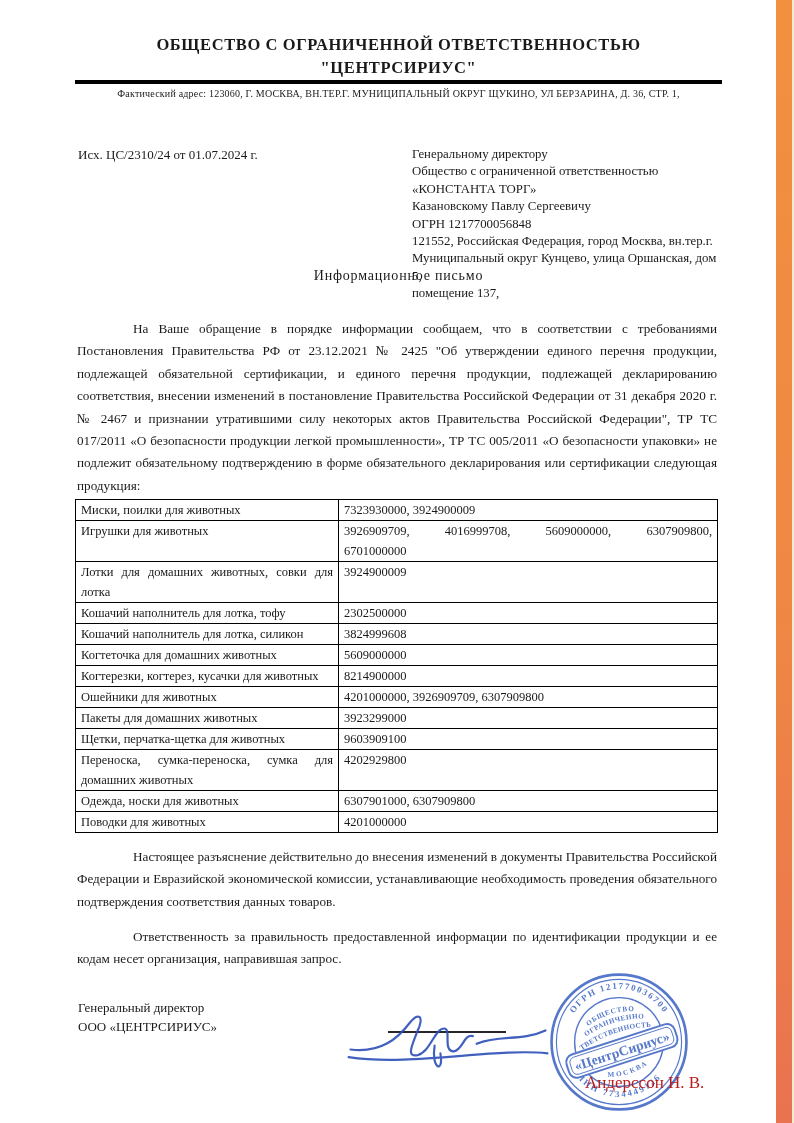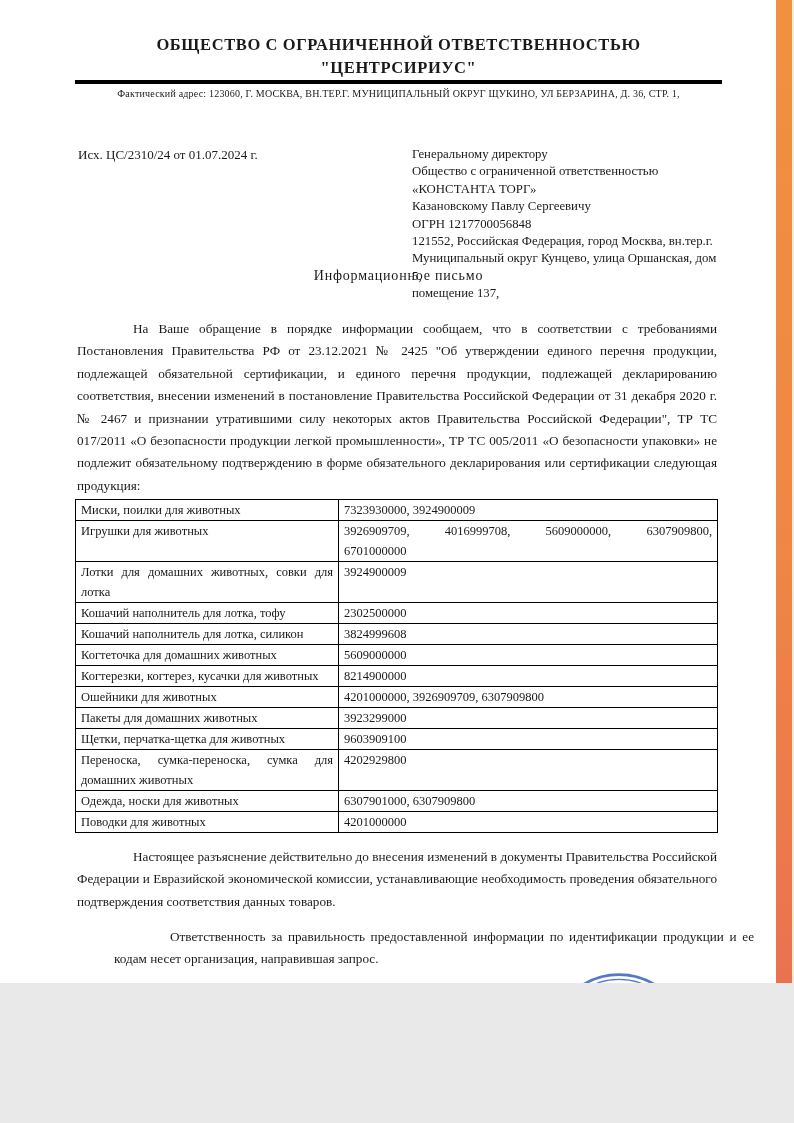--- a/index.html
+++ b/index.html
@@ -1,17 +1,17 @@
 <!DOCTYPE html>
 <html><head>
 <meta charset="utf-8">
 <style>
   html,body{margin:0;padding:0;background:#e9e9e9;}
   .page{
-    position:relative;width:794px;height:983px;margin:0 auto;
+    position:relative;width:794px;height:1123px;margin:0 auto;
     background:#ffffff;overflow:hidden;
     font-family:"Liberation Serif","DejaVu Serif",serif;
     color:#1a1a1a;
   }
   
   .edge-stripe{position:absolute;top:0;right:2px;width:16px;height:100%;
     background:linear-gradient(180deg,#f1913f 0%,#ef8744 55%,#e97350 100%);}
   .edge-cream{position:absolute;top:0;right:0;width:2px;height:100%;background:#f4ead2;}
 
   .org-title{position:absolute;top:33px;left:75px;width:647px;text-align:center;
@@ -32,21 +32,21 @@
     border-collapse:collapse;font-size:12.5px;}
   table.products td{border:1.5px solid #000;padding:0 5px;vertical-align:top;
     line-height:20px;}
   td.name-cell{width:252px;text-align:justify;}
   td.codes-cell{text-align:left;}
   td.codes-spread{text-align:justify;word-spacing:30px;}
 
   .closing-1{position:absolute;top:846px;left:77px;width:640px;
     font-size:13.2px;line-height:22.4px;text-align:justify;text-indent:56px;}
   .closing-2{position:absolute;top:926px;left:77px;width:640px;
-    font-size:13.2px;line-height:22.4px;text-align:justify;text-indent:56px;margin-left:37px;}
+    font-size:13.2px;line-height:22.4px;text-align:justify;text-indent:56px;}
 
   .sig-role{position:absolute;top:998px;left:78px;font-size:13px;line-height:19px;}
   .signature-svg{position:absolute;left:338px;top:996px;width:220px;height:86px;}
   .sig-underline{position:absolute;left:388px;top:1031px;width:118px;height:2px;background:#26262b;}
   .stamp-svg{position:absolute;left:548px;top:971px;width:142px;height:142px;opacity:.88;}
   .signer-name{position:absolute;left:585px;top:1073px;font-size:17px;color:#b91c1c;z-index:5;}
 </style>
 </head>
 <body>
 

